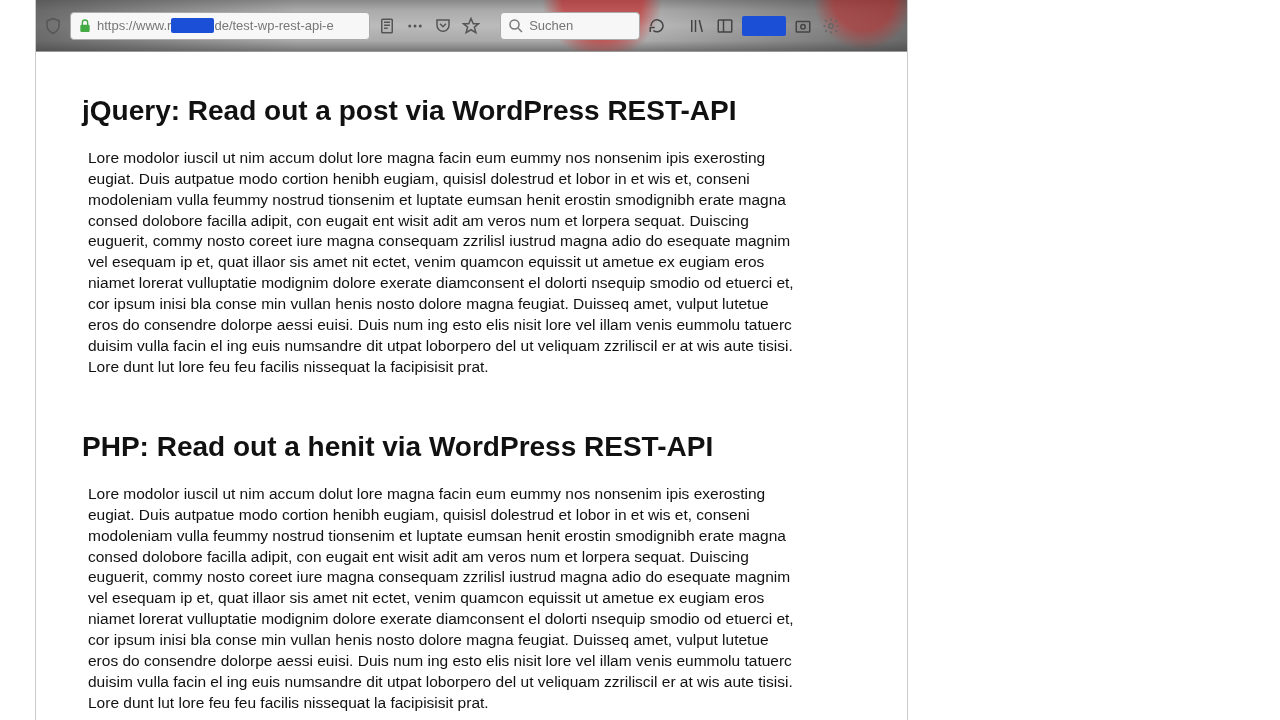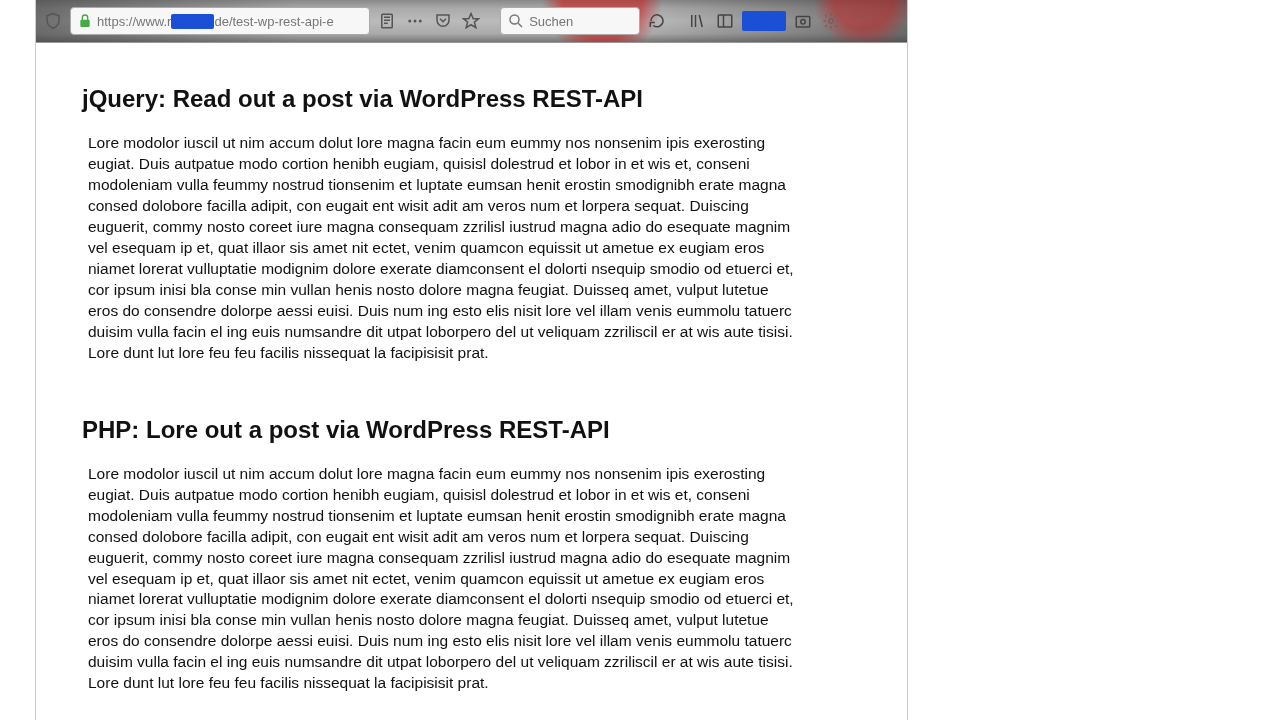--- a/index.html
+++ b/index.html
@@ -1,19 +1,19 @@
 <!DOCTYPE html>
 <html><head>
 <meta charset="utf-8">
 <style>
 * { margin: 0; padding: 0; box-sizing: border-box; }
 body { font-family: Arial, Helvetica, sans-serif; background: #fff; }
 .window { width: 873px; margin-left: 35px; background: #fff; border-left: 1px solid #ccc; border-right: 1px solid #ccc; }
 .chrome {
-  height: 43px;
+  height: 52px;
   background: linear-gradient(to bottom, #888 0%, #aaa 20%, #bbb 50%, #aaa 80%, #777 100%);
   display: flex; align-items: center; padding: 0 6px; gap: 6px;
   border-bottom: 1px solid #999;
   position: relative;
 }
 .chrome::before {
   content:""; position:absolute; inset:0;
   background:
     radial-gradient(circle at 65% 0%, rgba(200,30,30,0.6) 0 40px, transparent 60px),
     radial-gradient(circle at 95% 0%, rgba(200,30,30,0.5) 0 30px, transparent 50px),
@@ -30,21 +30,21 @@
 .addr-text { font-size: 13px; color: #777; white-space: nowrap; overflow: hidden; flex:1; }
 .redact { display:inline-block; background:#1a4fd6; color:#1a4fd6; border-radius:2px; padding:0 2px; }
 .search {
   flex: 0 0 140px; height: 28px; background: #f7f7f7; border: 1px solid #aaa; border-radius: 4px;
   display:flex; align-items:center; padding: 8px 6px; gap:4px; z-index:1;
 }
 .search input { border:0; background:transparent; font-size:13px; color:#555; outline:none; width:100%; }
 .spacer { flex: 0 0 6px; }
 .bluebox { width: 44px; height: 20px; background:#1a4fd6; border-radius:2px; z-index:1; }
 .content { padding: 40px 46px 30px 46px; font-size: 15.5px; line-height: 1.35; color:#111; }
-h2 { font-size: 24px; font-weight: bold; margin-bottom: 18px; }
+h2 { font-size: 28px; font-weight: bold; margin-bottom: 18px; }
 .block { margin-bottom: 50px; max-width: 720px; }
 .para { margin: 6px; }
 </style>
 </head>
 <body>
 
 <div class="window">
   <div class="chrome">
     <div class="ico">
       <svg viewBox="0 0 24 24" fill="none" stroke="#555" stroke-width="2">
@@ -136,21 +136,21 @@
   <div class="content">
     <div class="block">
       <h2>jQuery: Read out a post via WordPress REST-API</h2>
       <p class="para">Lore modolor iuscil ut nim accum dolut lore magna facin eum eummy nos nonsenim ipis exerosting eugiat.
 Duis autpatue modo cortion henibh eugiam, quisisl dolestrud et lobor in et wis et, conseni modoleniam vulla feummy nostrud tionsenim et luptate eumsan henit erostin smodignibh erate magna consed dolobore facilla adipit, con eugait ent wisit adit am veros num et lorpera sequat.
 Duiscing euguerit, commy nosto coreet iure magna consequam zzrilisl iustrud magna adio do esequate magnim vel esequam ip et, quat illaor sis amet nit ectet, venim quamcon equissit ut ametue ex eugiam eros niamet lorerat vulluptatie modignim dolore exerate diamconsent el dolorti nsequip smodio od etuerci et, cor ipsum inisi bla conse min vullan henis nosto dolore magna feugiat. Duisseq amet, vulput lutetue eros do consendre dolorpe aessi euisi.
 Duis num ing esto elis nisit lore vel illam venis eummolu tatuerc duisim vulla facin el ing euis numsandre dit utpat loborpero del ut veliquam zzriliscil er at wis aute tisisi.
 Lore dunt lut lore feu feu facilis nissequat la facipisisit prat.</p>
     </div>
     <div class="block">
-      <h2>PHP: Lore out a post via WordPress REST-API</h2>
+      <h2>PHP: Read out a henit via WordPress REST-API</h2>
       <p class="para">Lore modolor iuscil ut nim accum dolut lore magna facin eum eummy nos nonsenim ipis exerosting eugiat.
 Duis autpatue modo cortion henibh eugiam, quisisl dolestrud et lobor in et wis et, conseni modoleniam vulla feummy nostrud tionsenim et luptate eumsan henit erostin smodignibh erate magna consed dolobore facilla adipit, con eugait ent wisit adit am veros num et lorpera sequat.
 Duiscing euguerit, commy nosto coreet iure magna consequam zzrilisl iustrud magna adio do esequate magnim vel esequam ip et, quat illaor sis amet nit ectet, venim quamcon equissit ut ametue ex eugiam eros niamet lorerat vulluptatie modignim dolore exerate diamconsent el dolorti nsequip smodio od etuerci et, cor ipsum inisi bla conse min vullan henis nosto dolore magna feugiat. Duisseq amet, vulput lutetue eros do consendre dolorpe aessi euisi.
 Duis num ing esto elis nisit lore vel illam venis eummolu tatuerc duisim vulla facin el ing euis numsandre dit utpat loborpero del ut veliquam zzriliscil er at wis aute tisisi.
 Lore dunt lut lore feu feu facilis nissequat la facipisisit prat.</p>
     </div>
   </div>
 </div>
 
 </body></html>

